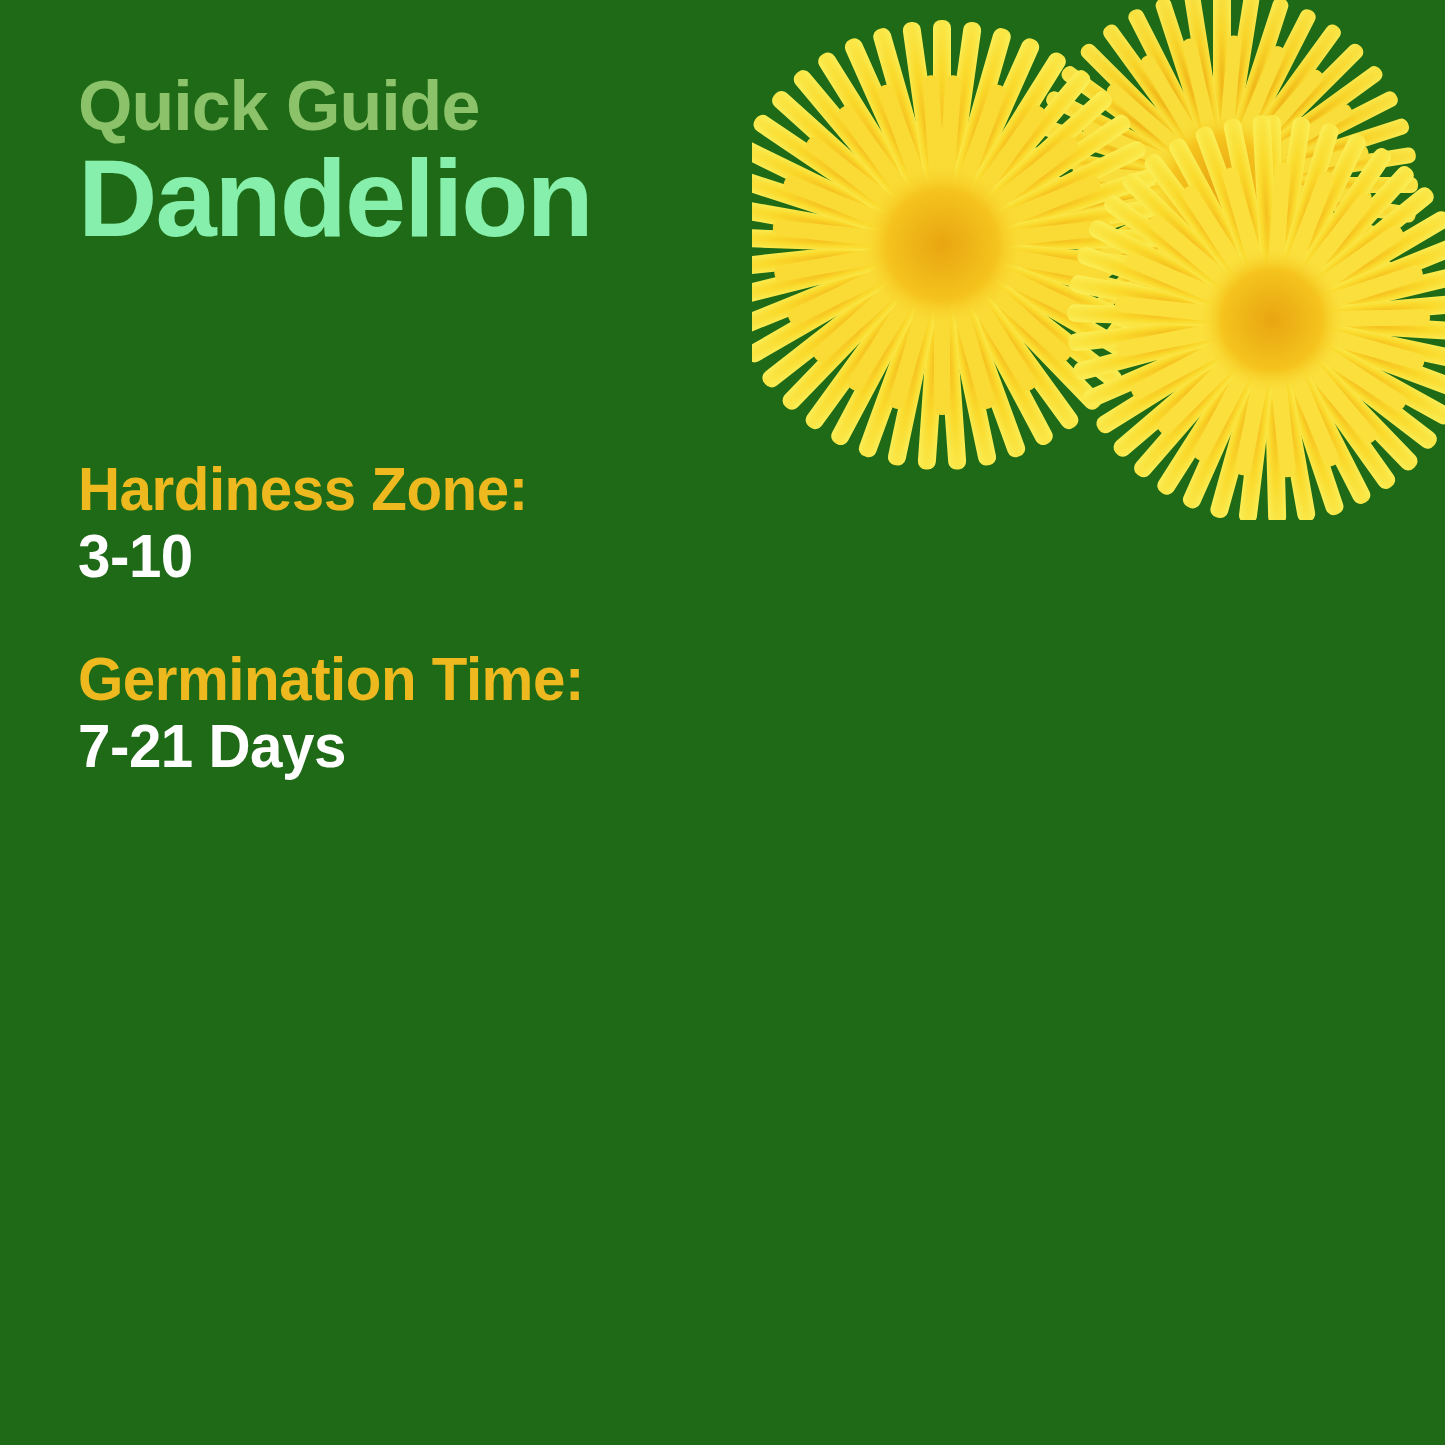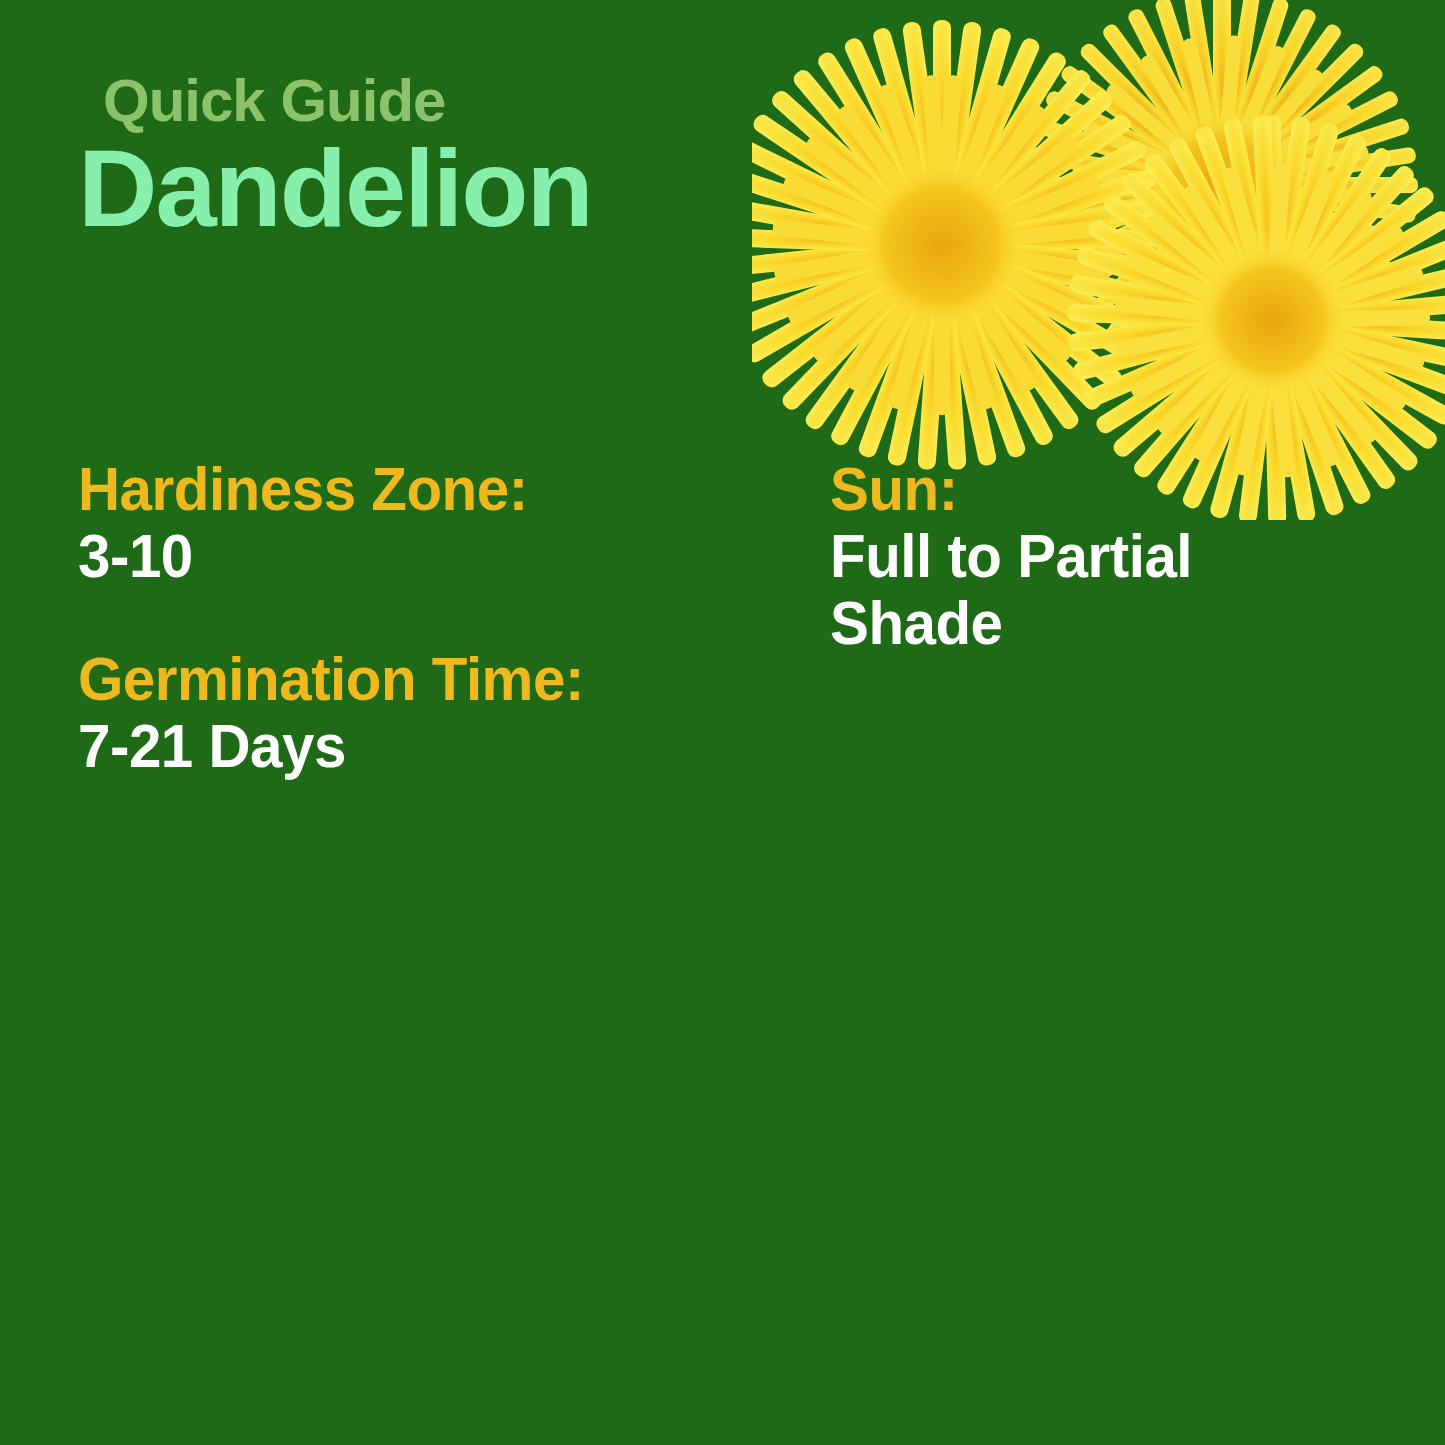--- a/index.html
+++ b/index.html
@@ -18,27 +18,26 @@
   }
 
   
   #header {
     position: absolute;
     left: 78px;
     top: 72px;
     width: 700px;
   }
   #kicker {
-    font-size: 60px;
+    font-size: 70px;
     line-height: 0.98;
     font-weight: 700;
     color: #8cc26a;
     letter-spacing: -1px;
     white-space: nowrap;
-    margin-left: 25px;
   }
   #title {
     font-size: 110px;
     line-height: 1.0;
     font-weight: 700;
     color: #86efac;
     letter-spacing: -2px;
     margin-top: 2px;
     white-space: nowrap;
   }
@@ -346,19 +345,15 @@
       <div class="fact-label">Hardiness Zone:</div>
       <div class="fact-value">3-10</div>
     </div>
     <div class="fact">
       <div class="fact-label">Germination Time:</div>
       <div class="fact-value">7-21 Days</div>
     </div>
   </div>
 
   <div class="column" id="right-column">
-    <div class="fact">
-      <div class="fact-label">Sun:</div>
-      <div class="fact-value">Full to Partial Shade</div>
-    </div>
   </div>
 
 </div>
 
 </body></html>

